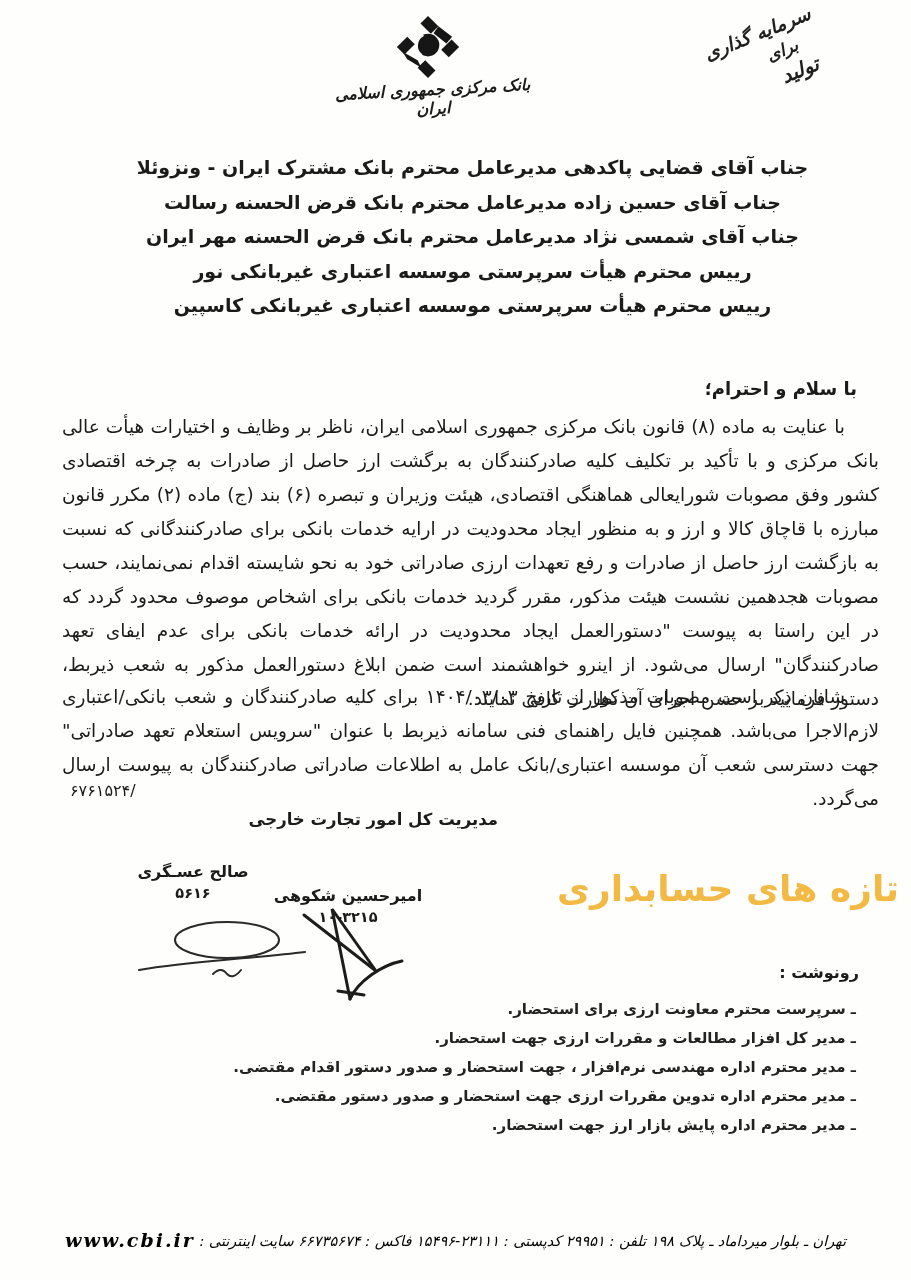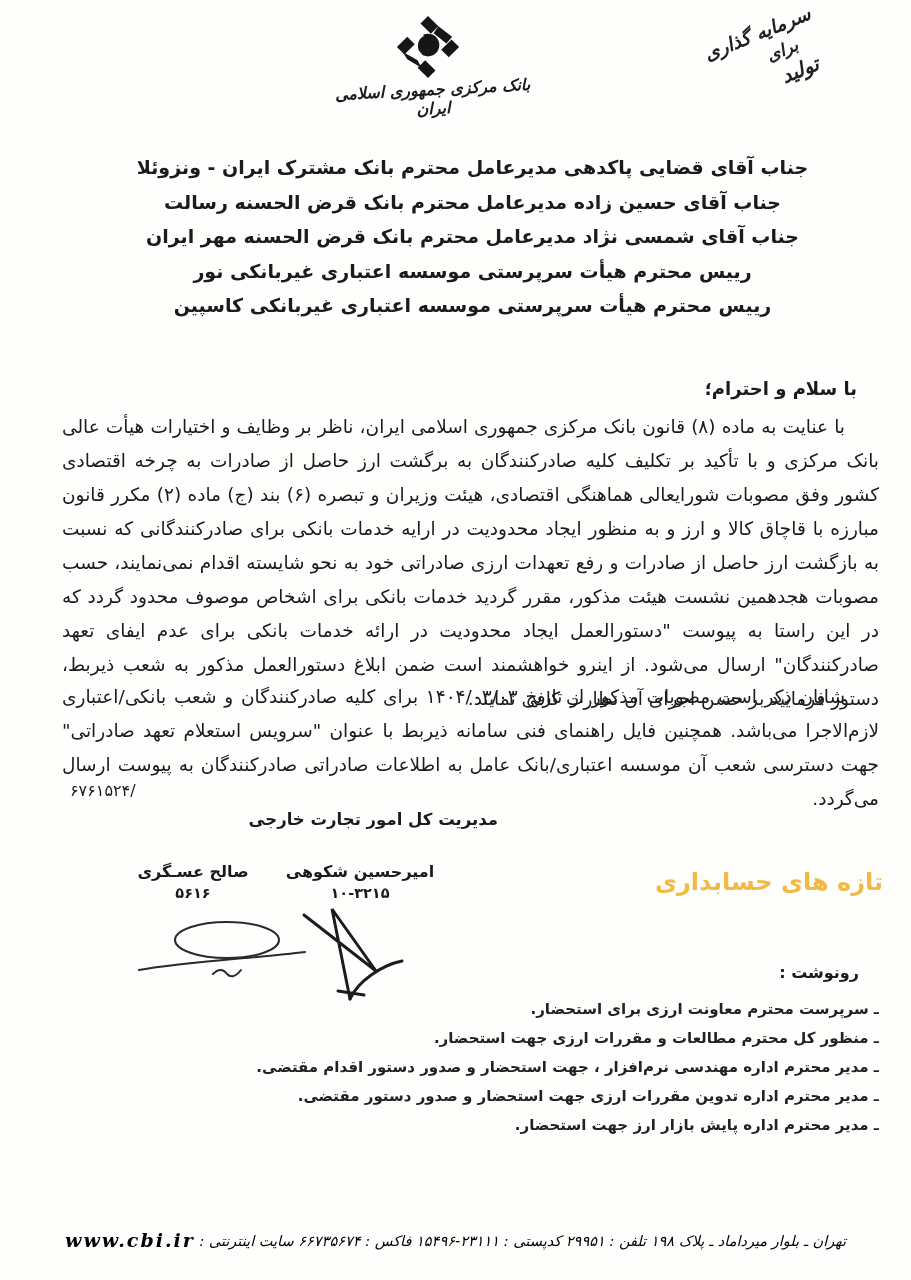--- a/index.html
+++ b/index.html
@@ -50,35 +50,35 @@
   .ref-number {
     position:absolute; top:781px; left:70px;
     font-size:16px; direction:ltr; letter-spacing:1px;
   }
   
   .sig-block { position:absolute; top:806px; left:128px; width:370px; text-align:right; }
   .sig-block .dept { font-weight:bold; font-size:16.5px; line-height:28px; }
   .signer { position:absolute; text-align:center; }
   .signer .name { font-weight:bold; font-size:16px; }
   .signer .code { font-size:14.5px; font-weight:bold; direction:ltr; margin-top:4px; letter-spacing:1px; }
-  .signer.right-signer { top:862px; left:268px; width:160px;margin-left:12px; }
+  .signer.right-signer { top:886px; left:268px; width:160px; }
   .signer.left-signer  { top:862px; left:128px; width:130px; }
   .sig-svg { position:absolute; }
   .sig-svg.shokouhi { top:903px; left:298px; width:125px; height:105px; }
   .sig-svg.asgari   { top:918px; left:135px; width:175px; height:75px; }
   
   .watermark {
-    position:absolute; top:868px; right:28px;
-    font-size:24px; font-weight:bold; color:#F2B63C;
+    position:absolute; top:868px; right:12px;
+    font-size:36px; font-weight:bold; color:#F2B63C;
     letter-spacing:1px; opacity:.95;
   }
   
   .cc-title { position:absolute; top:963px; right:52px; font-weight:bold; font-size:16px; }
   .cc-list {
-    position:absolute; top:995px; right:32px; left:40px;
+    position:absolute; top:995px; right:55px; left:40px;
     text-align:right; font-size:15px; font-weight:bold; line-height:29px; color:#222;
   }
   
   .footer {
     position:absolute; top:1228px; left:40px; right:40px;
     text-align:center; font-style:italic; font-size:14.5px;
     color:#000000; white-space:nowrap;
   }
   .footer .url {
     font-family:"DejaVu Serif", serif;
@@ -149,21 +149,21 @@
       <path d="M4 52 C50 44 120 40 170 34"></path>
       <path d="M78 56 q8 -8 14 0 q6 6 14 -4"></path>
     </g>
   </svg>
 
   <div class="watermark">تازه های حسابداری</div>
 
   <div class="cc-title">رونوشت :</div>
   <div class="cc-list">
     <div>ـ سرپرست محترم معاونت ارزی برای استحضار.</div>
-    <div>ـ منظور کل محترم مطالعات و مقررات ارزی جهت استحضار.</div>
+    <div>ـ مدیر کل افزار مطالعات و مقررات ارزی جهت استحضار.</div>
     <div>ـ مدیر محترم اداره مهندسی نرم‌افزار ، جهت استحضار و صدور دستور اقدام مقتضی.</div>
     <div>ـ مدیر محترم اداره تدوین مقررات ارزی جهت استحضار و صدور دستور مقتضی.</div>
     <div>ـ مدیر محترم اداره پایش بازار ارز جهت استحضار.</div>
   </div>
 
   <div class="footer">
     <span>تهران ـ بلوار میرداماد ـ پلاک ۱۹۸ تلفن : ۲۹۹۵۱ کدپستی : ۲۳۱۱۱-۱۵۴۹۶ فاکس : ۶۶۷۳۵۶۷۴ سایت اینترنتی :</span>
     <span class="url">www.cbi.ir</span>
   </div>
 

